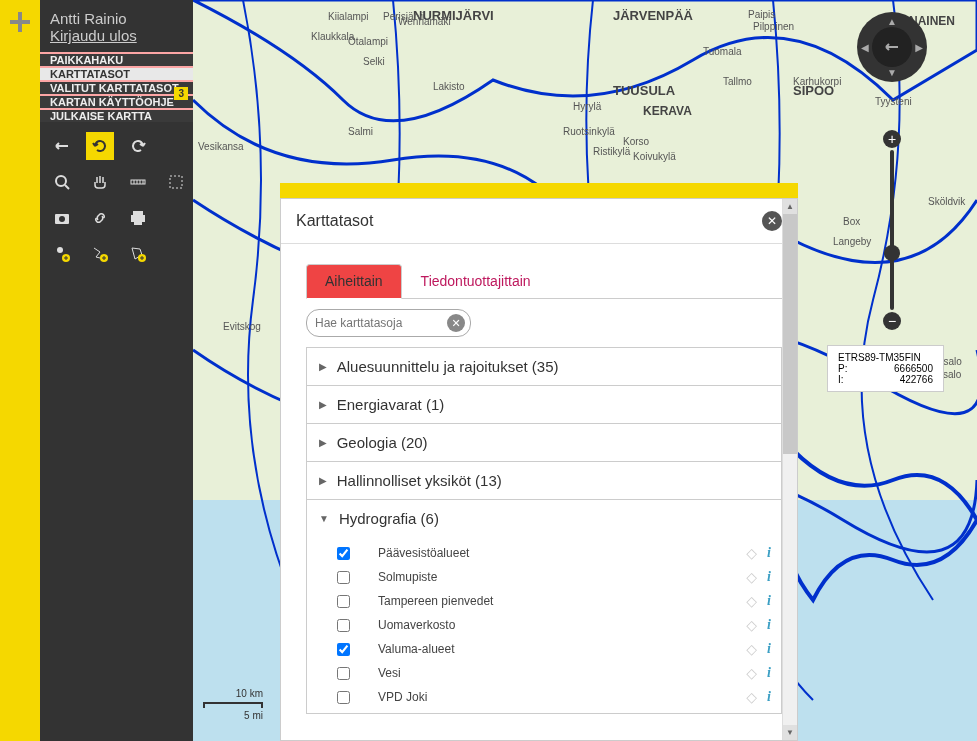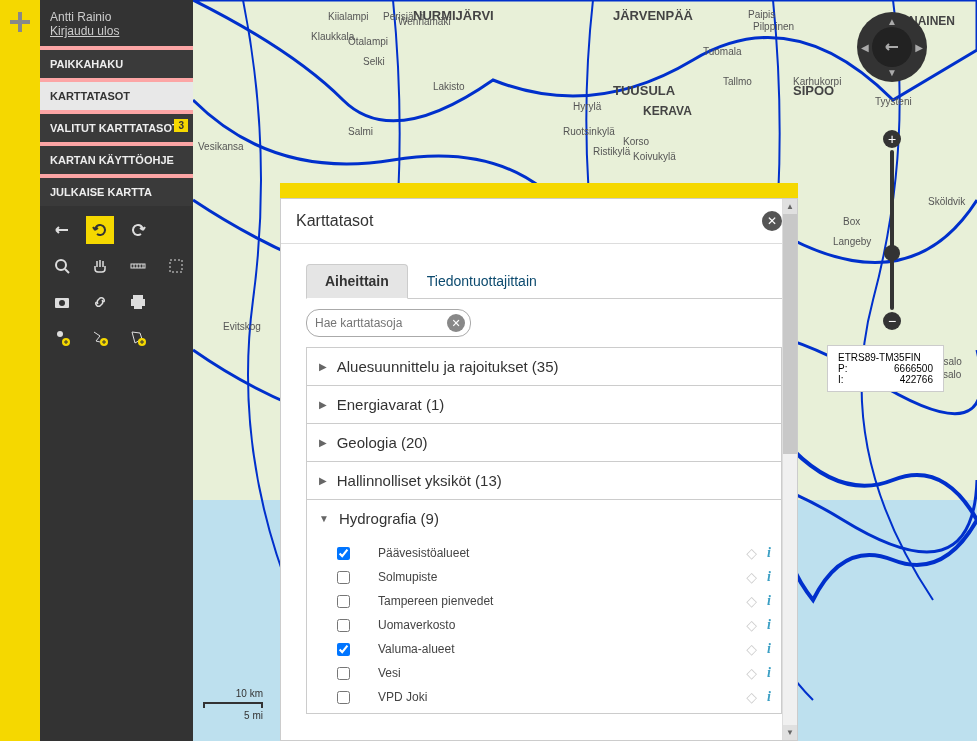--- a/index.html
+++ b/index.html
@@ -2,23 +2,23 @@
 <html><head>
 <meta charset="utf-8">
 <style>
 * { box-sizing: border-box; margin: 0; padding: 0; }
 body { font-family: Arial, sans-serif; font-size: 12px; overflow: hidden; width: 977px; height: 741px; position: relative; background: #e8f4d8; }
 
 .yellow-strip { position: absolute; left: 0; top: 0; width: 40px; height: 741px; background: #f5d800; }
 .logo-icon { position: absolute; left: 10px; top: 12px; width: 20px; height: 20px; }
 
 .sidebar { position: absolute; left: 40px; top: 0; width: 153px; height: 741px; background: #333; color: #ccc; }
-.user-info { padding: 10px 10px 8px 10px; font-size: 12px; }
+.user-info { padding: 10px 10px 8px 10px; font-size: 15px; }
 .user-info a { color: #ccc; text-decoration: underline; }
-.menu-item { padding: 8px 10px; font-size: 11px; font-weight: bold; color: #eee; cursor: pointer; background: #3a3a3a; border-top: 4px solid #fca5a5; }
+.menu-item { padding: 0 10px; font-size: 11px; font-weight: bold; color: #eee; cursor: pointer; background: #3a3a3a; border-top: 2px solid #fca5a5; }
 .menu-item.light { background: #e8e8e8; color: #333; }
 .menu-item.with-badge { position: relative; }
 .badge { position: absolute; right: 5px; top: 5px; background: #f5d800; color: #333; font-size: 10px; padding: 1px 4px; }
 
 .tool-grid { padding: 10px 8px; display: grid; grid-template-columns: repeat(4, 30px); gap: 8px; }
 .tool-btn { width: 28px; height: 28px; display: flex; align-items: center; justify-content: center; cursor: pointer; }
 .tool-btn svg { fill: #ddd; }
 .tool-btn.highlight { background: #f5d800; }
 .tool-btn.highlight svg { fill: #333; }
 
@@ -47,22 +47,22 @@
 .scale-text-bottom { text-align: right; width: 60px; }
 
 .dialog-strip { position: absolute; left: 280px; top: 183px; width: 518px; height: 15px; background: #f5d800; }
 .dialog { position: absolute; left: 280px; top: 198px; width: 518px; height: 543px; background: #fff; border: 1px solid #ccc; display: flex; flex-direction: column; }
 .dialog-header { padding: 12px 15px; display: flex; justify-content: space-between; align-items: center; border-bottom: 1px solid #ddd; }
 .dialog-title { font-size: 16px; color: #333; }
 .dialog-close { width: 20px; height: 20px; background: #555; border-radius: 50%; color: #fff; display: flex; align-items: center; justify-content: center; font-size: 12px; cursor: pointer; }
 .dialog-body { flex: 1; padding: 20px 15px 10px 25px; overflow-y: auto; position: relative; }
 
 .tabs { display: flex; border-bottom: 1px solid #ccc; margin-bottom: 10px; }
-.tab { padding: 8px 18px; font-size: 14px; cursor: pointer; border: 1px solid transparent; color: #0c4a6e; }
-.tab.active { border: 1px solid #ccc; border-bottom: 1px solid #fff; background: #e5e5e5; margin-bottom: -1px; color: #333; font-weight: bold; border-radius: 4px 4px 0 0; }
+.tab { padding: 8px 18px; font-size: 14px; cursor: pointer; border: 1px solid transparent; color: #be185d; }
+.tab.active { border: 1px solid #ccc; border-bottom: 1px solid #fff; background: #ef4444; margin-bottom: -1px; color: #333; font-weight: normal; border-radius: 4px 4px 0 0; }
 
 .search-layer { margin: 10px 0; position: relative; width: 165px; }
 .search-layer input { width: 100%; padding: 6px 28px 6px 8px; border: 1px solid #aaa; border-radius: 13px; font-size: 12px; }
 .search-clear { position: absolute; right: 6px; top: 5px; width: 18px; height: 18px; background: #888; border-radius: 50%; color: #fff; display: flex; align-items: center; justify-content: center; font-size: 11px; cursor: pointer; }
 
 .category { border: 1px solid #ccc; margin-bottom: 0; }
 .category-header { padding: 10px 12px; font-size: 15px; color: #333; cursor: pointer; display: flex; align-items: center; background: #fff; }
 .category-header .arrow { margin-right: 10px; color: #666; font-size: 10px; }
 .category + .category { border-top: none; }
 
@@ -309,21 +309,21 @@
         </div>
         <div class="category">
           <div class="category-header">
             <span class="arrow">▶</span>
             <span>Hallinnolliset yksiköt (13)</span>
           </div>
         </div>
         <div class="category">
           <div class="category-header">
             <span class="arrow">▼</span>
-            <span>Hydrografia (9)</span>
+            <span>Hydrografia (6)</span>
           </div>
           <div class="layer-list">
             <div class="layer-item">
               <input type="checkbox" checked="" style="">
               <span class="layer-label">Päävesistöalueet</span>
               <span class="layer-icons">
                 <span class="vis-icon">◇</span>
                 <span class="info-icon">i</span>
               </span>
             </div>

